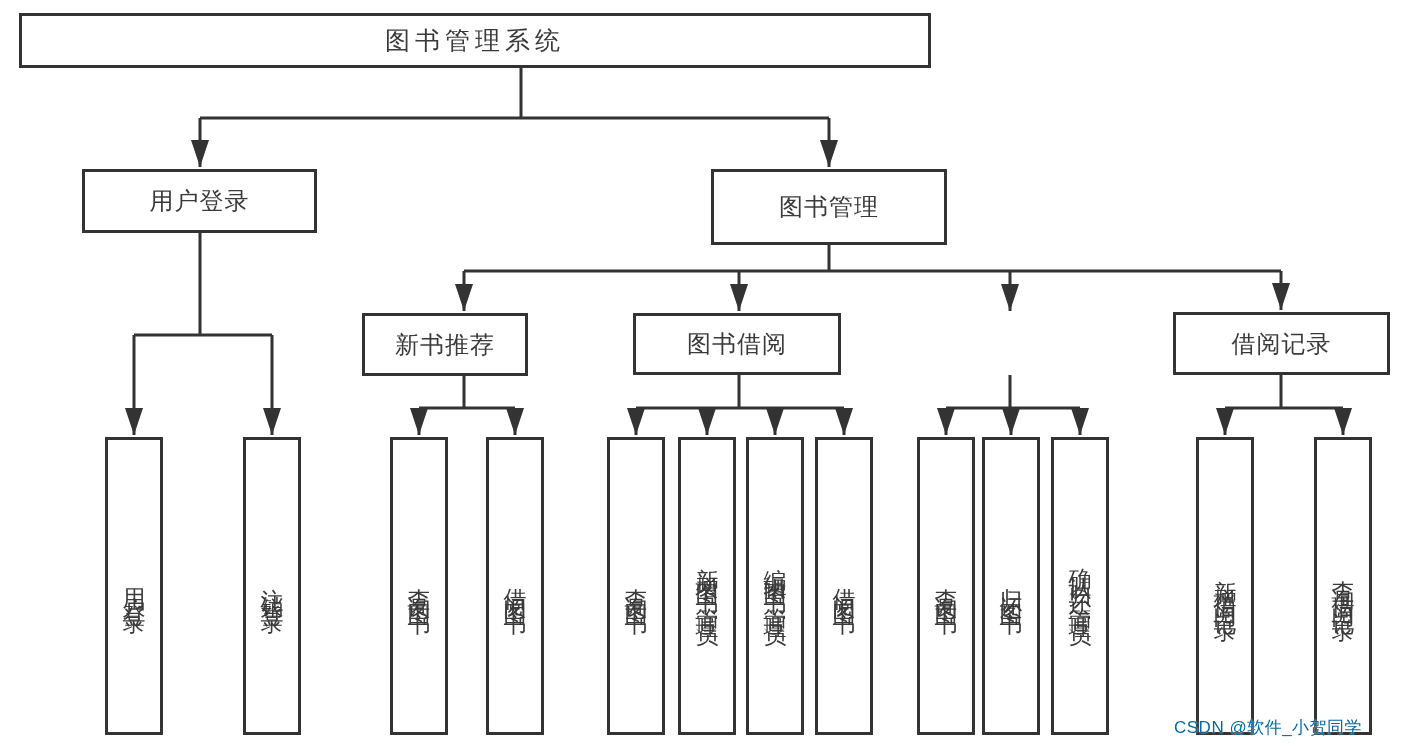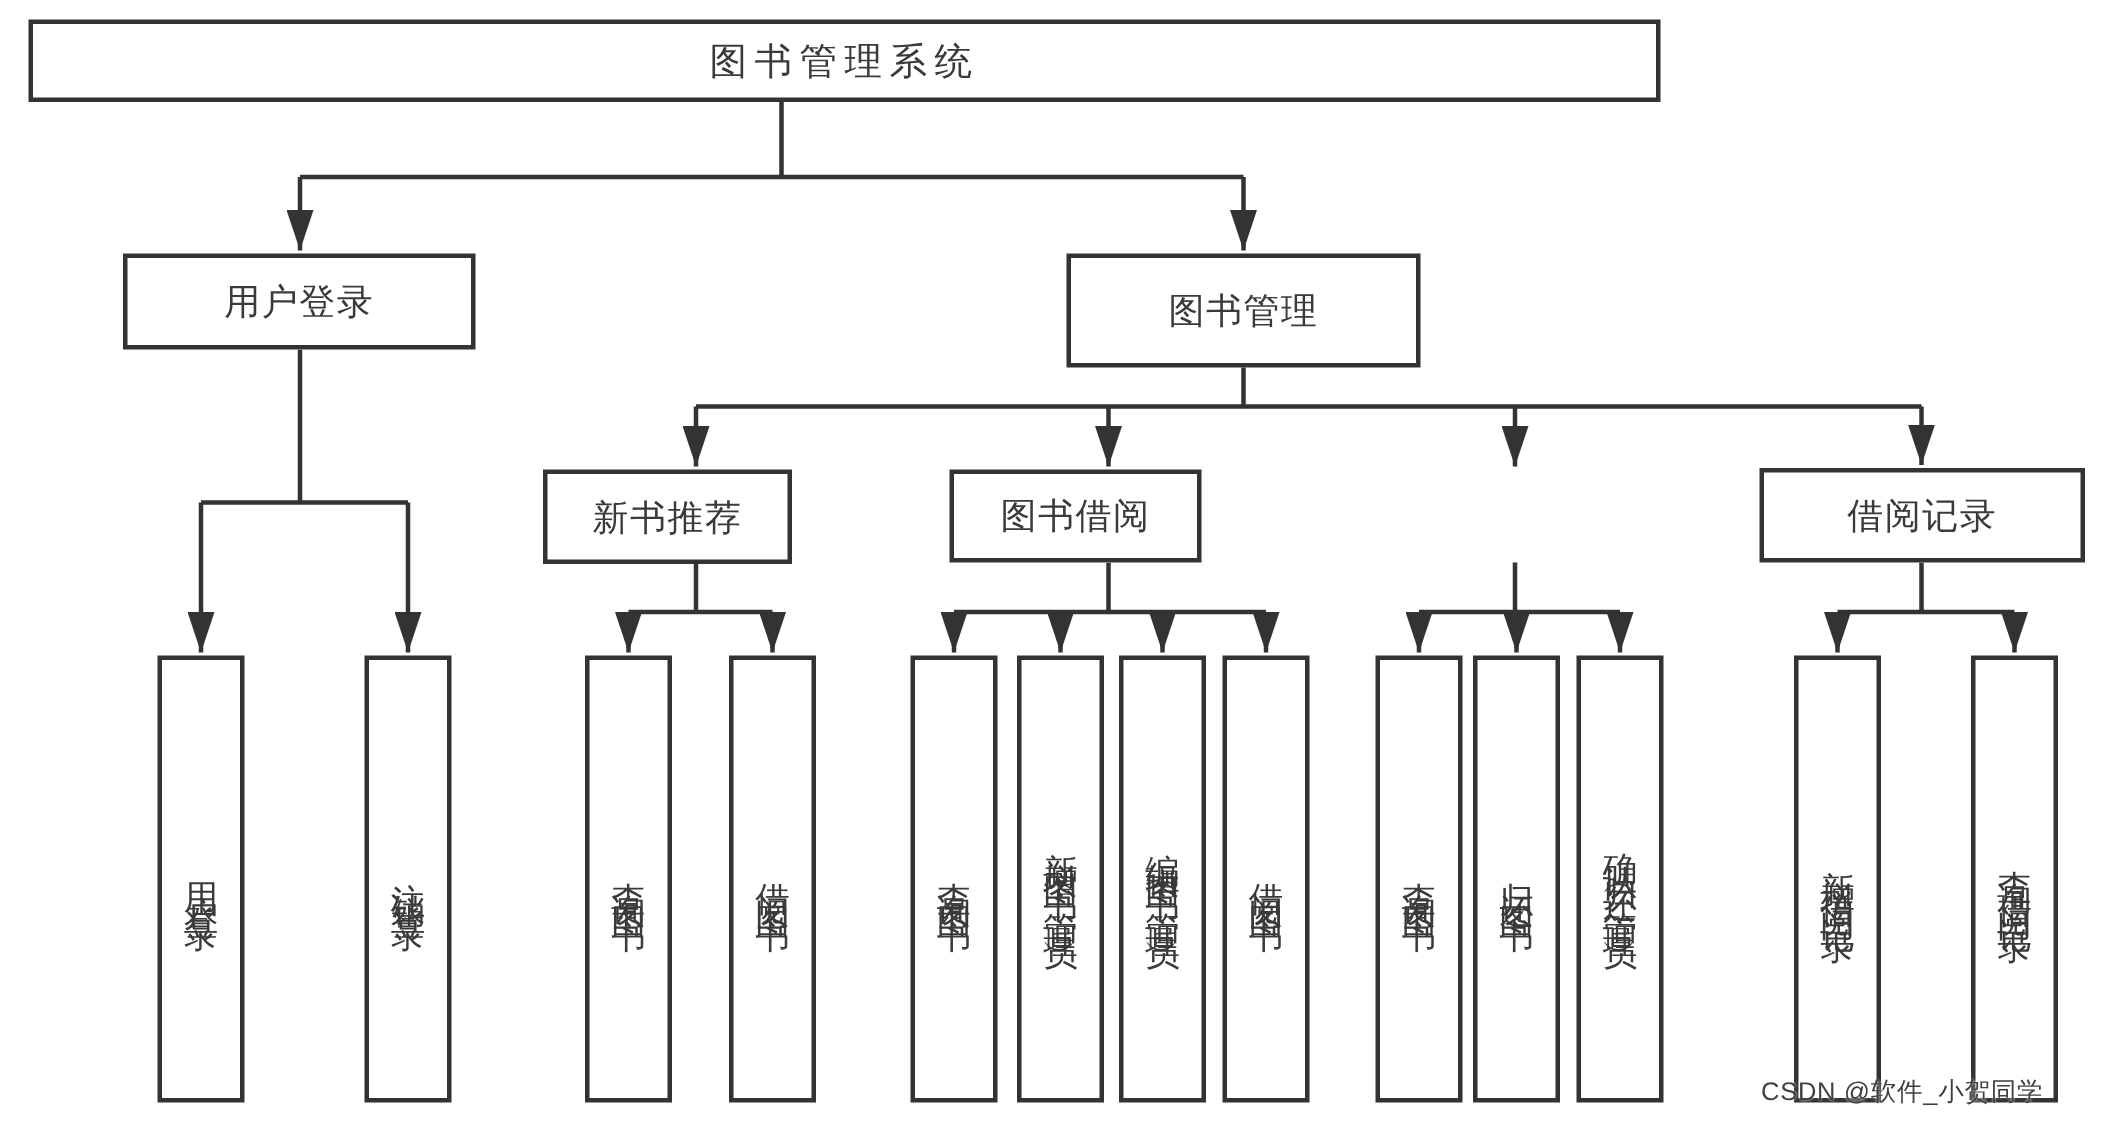--- a/index.html
+++ b/index.html
@@ -15,21 +15,21 @@
   }
   .h{font-size:24px;letter-spacing:1px;white-space:nowrap;}
   .root-box{font-size:25px;letter-spacing:5px;}
   .leaf{top:437px;width:58px;height:298px;}
   .vtext{
     writing-mode:vertical-rl;text-orientation:mixed;
     font-size:23px;letter-spacing:8px;line-height:1;white-space:nowrap;
   }
   .watermark{
     position:absolute;left:1174px;top:716px;font-size:17px;line-height:1.4;
-    color:#404040;white-space:nowrap;letter-spacing:0.5px;text-shadow:0 0 2px #ffffff;
+    color:#0369a1;white-space:nowrap;letter-spacing:0.5px;text-shadow:0 0 2px #ffffff;
   }
 </style>
 </head>
 <body>
 
 <div class="canvas">
 
   <svg class="wires" width="1405" height="747" viewBox="0 0 1405 747">
     <defs>
       <marker id="arrow" viewBox="0 0 9 6" refX="9" refY="3" markerWidth="9" markerHeight="6" orient="auto" markerUnits="strokeWidth">
@@ -59,27 +59,27 @@
     <path d="M707,408 L707,435" fill="none" stroke="#333333" stroke-width="3" marker-end="url(#arrow)"></path>
     <path d="M775,408 L775,435" fill="none" stroke="#333333" stroke-width="3" marker-end="url(#arrow)"></path>
     <path d="M844,408 L844,435" fill="none" stroke="#333333" stroke-width="3" marker-end="url(#arrow)"></path>
     <path d="M946,408 L946,435" fill="none" stroke="#333333" stroke-width="3" marker-end="url(#arrow)"></path>
     <path d="M1011,408 L1011,435" fill="none" stroke="#333333" stroke-width="3" marker-end="url(#arrow)"></path>
     <path d="M1080,408 L1080,435" fill="none" stroke="#333333" stroke-width="3" marker-end="url(#arrow)"></path>
     <path d="M1225,408 L1225,435" fill="none" stroke="#333333" stroke-width="3" marker-end="url(#arrow)"></path>
     <path d="M1343,408 L1343,435" fill="none" stroke="#333333" stroke-width="3" marker-end="url(#arrow)"></path>
   </svg>
 
-  <div class="box h root-box" style="left:19px;top:13px;width:1088px;height:55px">图书管理系统</div>
+  <div class="box h root-box" style="left:19px;top:13px;width:912px;height:55px">图书管理系统</div>
 
   <div class="box h" style="left:82px;top:169px;width:235px;height:64px">用户登录</div>
   <div class="box h" style="left:711px;top:169px;width:236px;height:76px">图书管理</div>
 
   <div class="box h" style="left:362px;top:313px;width:166px;height:63px">新书推荐</div>
-  <div class="box h" style="left:633px;top:313px;width:168px;height:62px">图书借阅</div>
+  <div class="box h" style="left:633px;top:313px;width:208px;height:62px">图书借阅</div>
   <div class="box h" style="left:1173px;top:312px;width:217px;height:63px">借阅记录</div>
 
   <div class="box leaf" style="left:105px">
     <span class="vtext">用户登录</span>
   </div>
   <div class="box leaf" style="left:243px">
     <span class="vtext">注销登录</span>
   </div>
 
   <div class="box leaf" style="left:390px">

